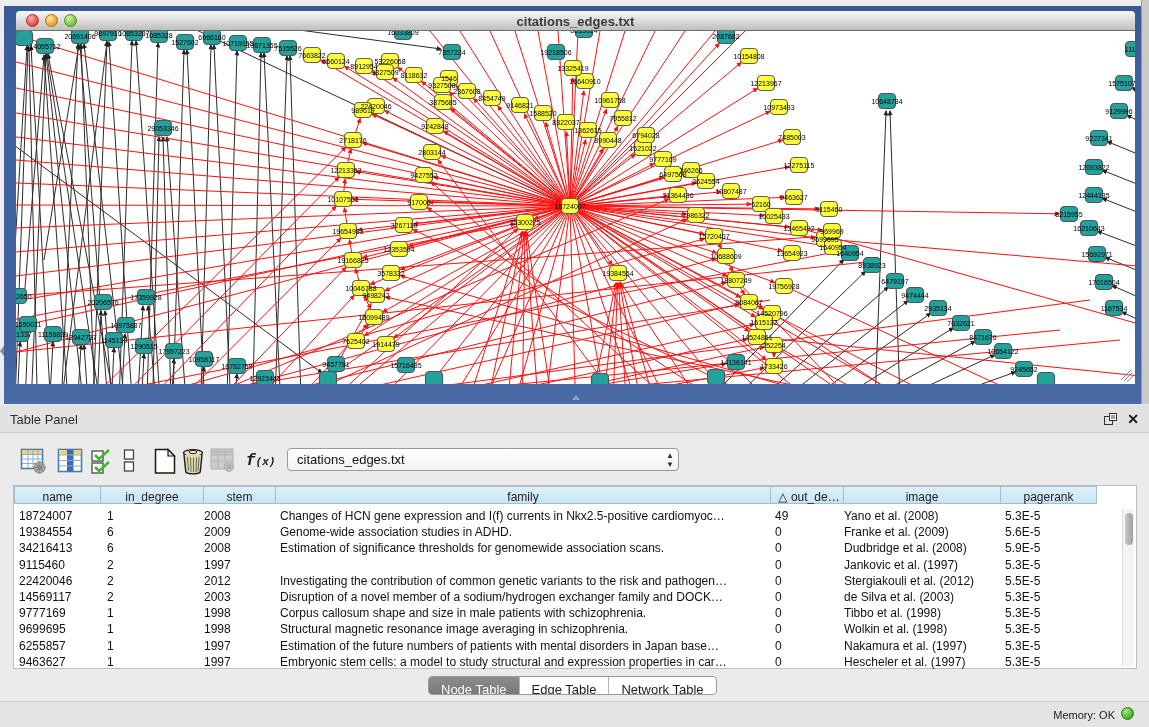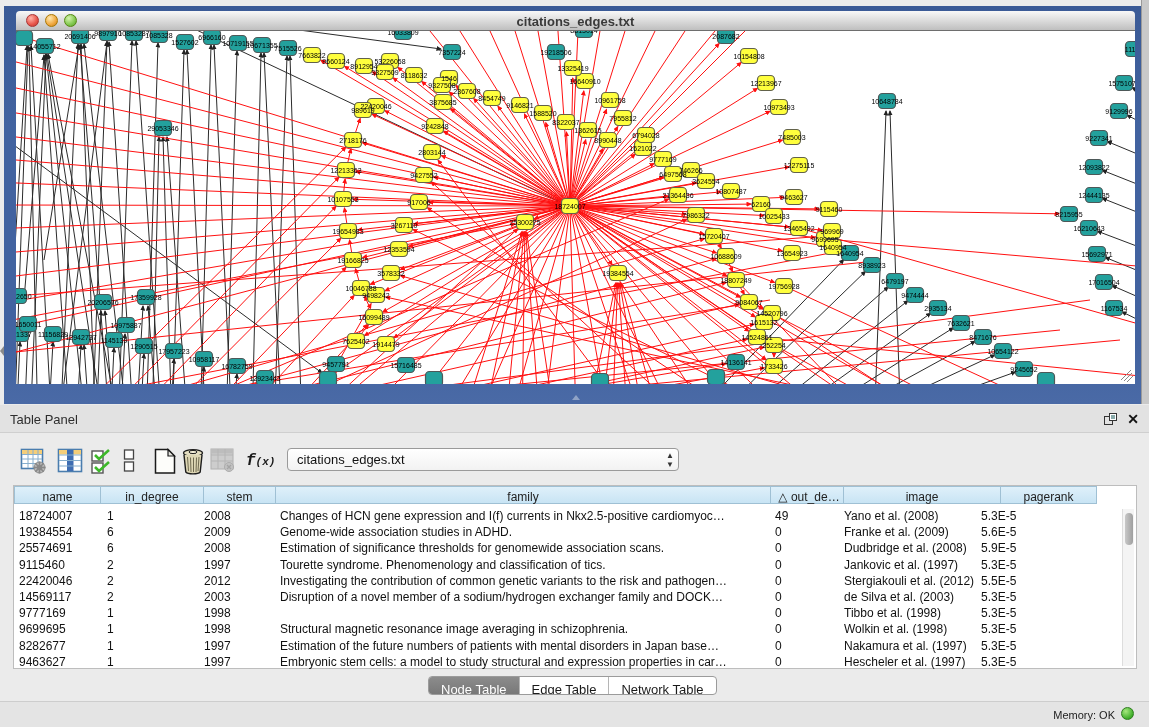--- a/index.html
+++ b/index.html
@@ -18,21 +18,21 @@
 #combo{position:absolute;left:287px;top:44px;width:392px;height:23px;background:linear-gradient(#fff,#f2f2f2);border:1px solid #9a9a9a;border-radius:4px;font-size:13px;color:#111;line-height:21px;padding-left:9px}
 #combo .ud{position:absolute;right:4px;top:2px;font-size:8px;color:#333;line-height:9px;text-align:center}
 #table{position:absolute;left:13px;top:81px;width:1124px;height:184px;background:#fff;border:1px solid #bdbdbd}
 #thead{position:absolute;left:0;top:0;height:21px;width:1108px;display:flex;font-size:12px;color:#222}
 #thead div{background:linear-gradient(#dff0fa,#c8e4f4);border-right:1px solid #9fc0d4;border-top:1px solid #9fc0d4;border-bottom:1px solid #9fc0d4;text-align:center;line-height:20px;height:18px}
 #thead div:first-child{border-left:1px solid #9fc0d4}
 .tr{position:relative;height:16.2px;font-size:12px;color:#111;white-space:nowrap}
 .tr div{position:absolute;top:1px;overflow:hidden}
 .c0{left:5px;width:82px} .c1{left:93px;width:100px} .c2{left:190px;width:70px}
 .c3{left:266px;width:492px} .c4{left:761px;width:70px} .c5{left:830px;width:157px;text-align:left}
-.c6{left:967px;width:100px}
+.c6{left:991px;width:100px}
 #vsb{position:absolute;right:2px;top:23px;width:12px;height:157px;background:#f4f4f4;border-left:1px solid #ddd}
 #vsb div{position:absolute;left:2px;top:4px;width:8px;height:32px;background:linear-gradient(90deg,#c8c8c8,#9f9f9f);border-radius:4px}
 #tabs{position:absolute;left:428px;top:272px;height:19px;display:flex;font-size:13px;border:1px solid #9b9b9b;border-radius:4px;overflow:hidden;background:#fff}
 #tabs div{line-height:17px;padding:4px 12px;color:#1a1a1a;border-right:1px solid #b5b5b5}
 #tabs div.sel{background:linear-gradient(#8c8c8c,#787878);color:#fff}
 #tabs div:last-child{border-right:none}
 #status{position:absolute;left:0;top:297px;width:1149px;height:42px;background:#e4e4e4;border-top:1px solid #cdcdcd}
 #mem{position:absolute;right:34px;top:7px;font-size:11px;color:#222}
 #dot{position:absolute;right:15px;top:5px;width:13px;height:13px;border-radius:50%;background:radial-gradient(circle at 35% 30%,#a6e87f,#3fae2a 70%,#2f8c1f);border:1px solid #2d7d1e}
 .icon{position:absolute;top:44px}
@@ -698,33 +698,32 @@
 <div class="tr">
           <div class="c0">19384554</div>
           <div class="c1">6</div>
           <div class="c2">2009</div>
           <div class="c3">Genome-wide association studies in ADHD.</div>
           <div class="c4">0</div>
           <div class="c5">Franke et al. (2009)</div>
           <div class="c6">5.6E-5</div>
         </div>
 <div class="tr">
-          <div class="c0">25574691</div>
+          <div class="c0">34216413</div>
           <div class="c1">6</div>
           <div class="c2">2008</div>
           <div class="c3">Estimation of significance thresholds for genomewide association scans.</div>
           <div class="c4">0</div>
           <div class="c5">Dudbridge et al. (2008)</div>
           <div class="c6">5.9E-5</div>
         </div>
 <div class="tr">
           <div class="c0">9115460</div>
           <div class="c1">2</div>
           <div class="c2">1997</div>
-          <div class="c3">Tourette syndrome. Phenomenology and classification of tics.</div>
           <div class="c4">0</div>
           <div class="c5">Jankovic et al. (1997)</div>
           <div class="c6">5.3E-5</div>
         </div>
 <div class="tr">
           <div class="c0">22420046</div>
           <div class="c1">2</div>
           <div class="c2">2012</div>
           <div class="c3">Investigating the contribution of common genetic variants to the risk and pathogen…</div>
           <div class="c4">0</div>
@@ -737,35 +736,36 @@
           <div class="c2">2003</div>
           <div class="c3">Disruption of a novel member of a sodium/hydrogen exchanger family and DOCK…</div>
           <div class="c4">0</div>
           <div class="c5">de Silva et al. (2003)</div>
           <div class="c6">5.3E-5</div>
         </div>
 <div class="tr">
           <div class="c0">9777169</div>
           <div class="c1">1</div>
           <div class="c2">1998</div>
+          <div class="c3">Corpus callosum shape and size in male patients with schizophrenia.</div>
           <div class="c4">0</div>
           <div class="c5">Tibbo et al. (1998)</div>
           <div class="c6">5.3E-5</div>
         </div>
 <div class="tr">
           <div class="c0">9699695</div>
           <div class="c1">1</div>
           <div class="c2">1998</div>
           <div class="c3">Structural magnetic resonance image averaging in schizophrenia.</div>
           <div class="c4">0</div>
           <div class="c5">Wolkin et al. (1998)</div>
           <div class="c6">5.3E-5</div>
         </div>
 <div class="tr">
-          <div class="c0">8282677</div>
+          <div class="c0">6255857</div>
           <div class="c1">1</div>
           <div class="c2">1997</div>
           <div class="c3">Estimation of the future numbers of patients with mental disorders in Japan base…</div>
           <div class="c4">0</div>
           <div class="c5">Nakamura et al. (1997)</div>
           <div class="c6">5.3E-5</div>
         </div>
 <div class="tr">
           <div class="c0">9463627</div>
           <div class="c1">1</div>

